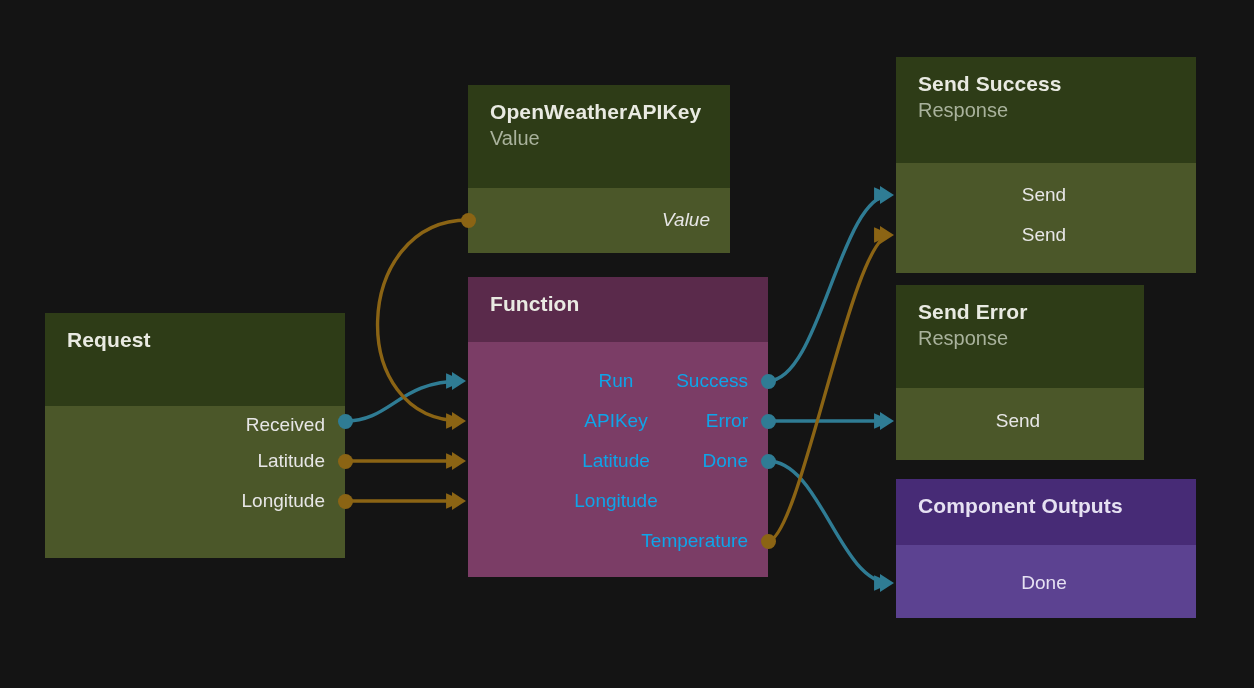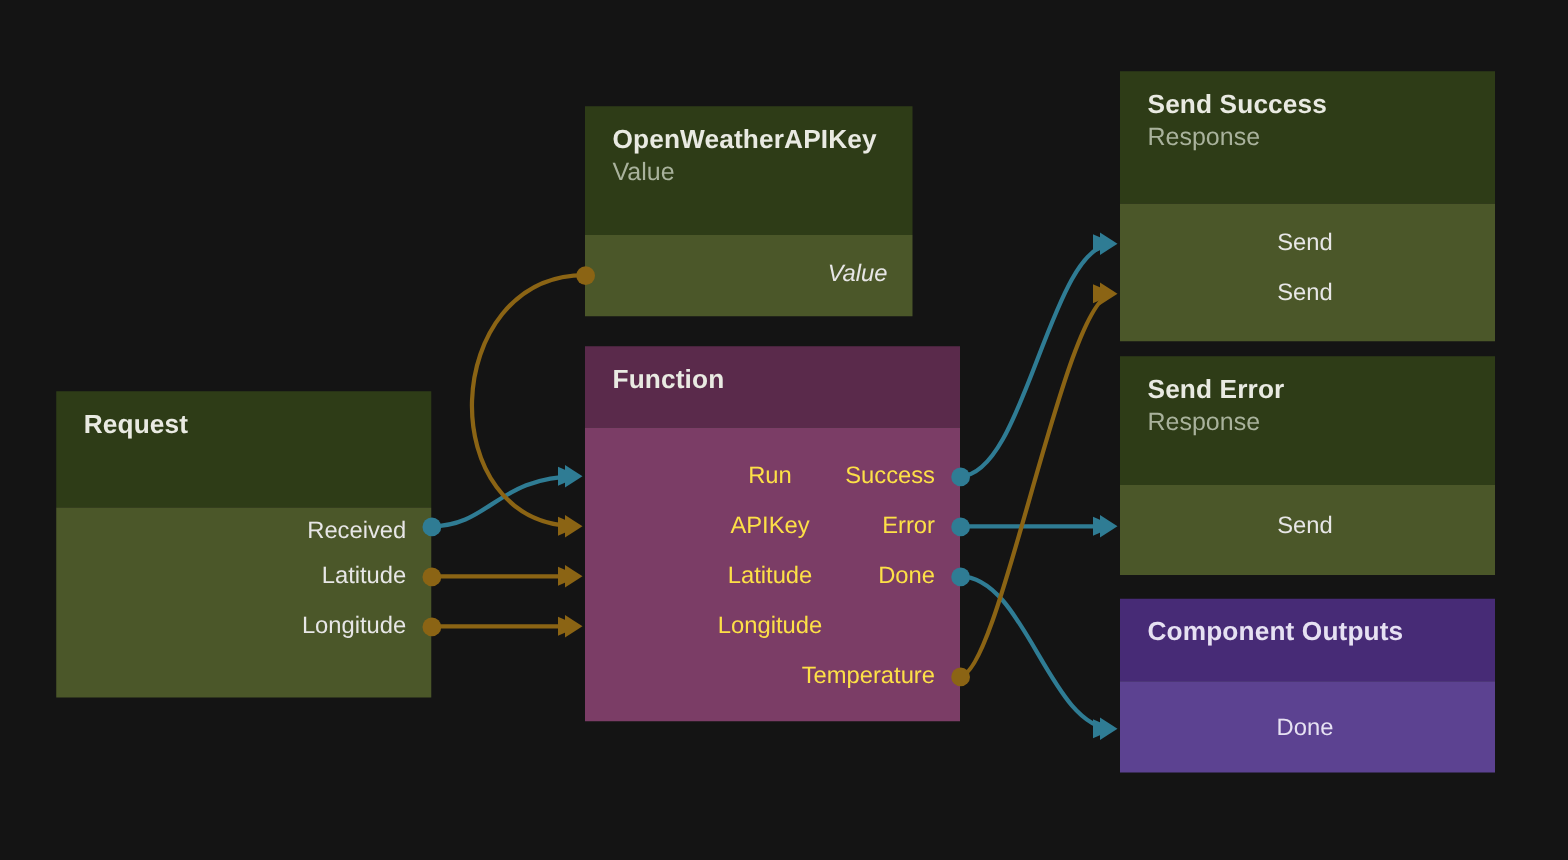--- a/index.html
+++ b/index.html
@@ -100,21 +100,21 @@
   }
   
   .green .node-header { background: #2E3C17; }
   .green .node-body   { background: #4B5729; }
   .purple .node-header { background: #5A2A4B; }
   .purple .node-body   { background: #7B3D66; }
   .violet .node-header { background: #472B76; }
   .violet .node-body   { background: #5C4291; }
   .violet .node-title { color: #E6E1F2; }
   .violet .port-label { color: #E6E1F2; }
-  .purple .port-label { color: #fde047; }
+  .purple .port-label { color: #0ea5e9; }
 </style>
 </head>
 <body>
 
 <div id="canvas" style="width: 1254px; height: 688px; background: rgb(20, 20, 20);">
 
   <svg id="edge-layer" viewBox="0 0 1254 688" width="1254" height="688" xmlns="http://www.w3.org/2000/svg">
       <defs>
         <marker id="arrow-exec" viewBox="0 0 10 10" refX="9" refY="5" markerWidth="5.2" markerHeight="5.2" orient="auto-start-reverse" markerUnits="strokeWidth">
           <path d="M 0 0.6 L 10 5 L 0 9.4 z" fill="#2F7C94"></path>
@@ -195,21 +195,21 @@
           <div class="node-subtitle">Response</div>
         </div>
         <div class="node-body" style="height: 110px;"></div>
         <div class="port-row inp" style="top: 126px;">
           <span class="port-label">Send</span>
         </div>
         <div class="port-row inp" style="top: 166px;">
           <span class="port-label">Send</span>
         </div>
       </div>
-      <div class="node green" style="left: 896px; top: 285px; width: 300px; height: 175px;">
+      <div class="node green" style="left: 896px; top: 285px; width: 248px; height: 175px;">
         <div class="node-header" style="height: 103px;">
           <div class="node-title">Send Error</div>
           <div class="node-subtitle">Response</div>
         </div>
         <div class="node-body" style="height: 72px;"></div>
         <div class="port-row inp" style="top: 124px;">
           <span class="port-label">Send</span>
         </div>
       </div>
       <div class="node violet" style="left: 896px; top: 479px; width: 300px; height: 139px;">

